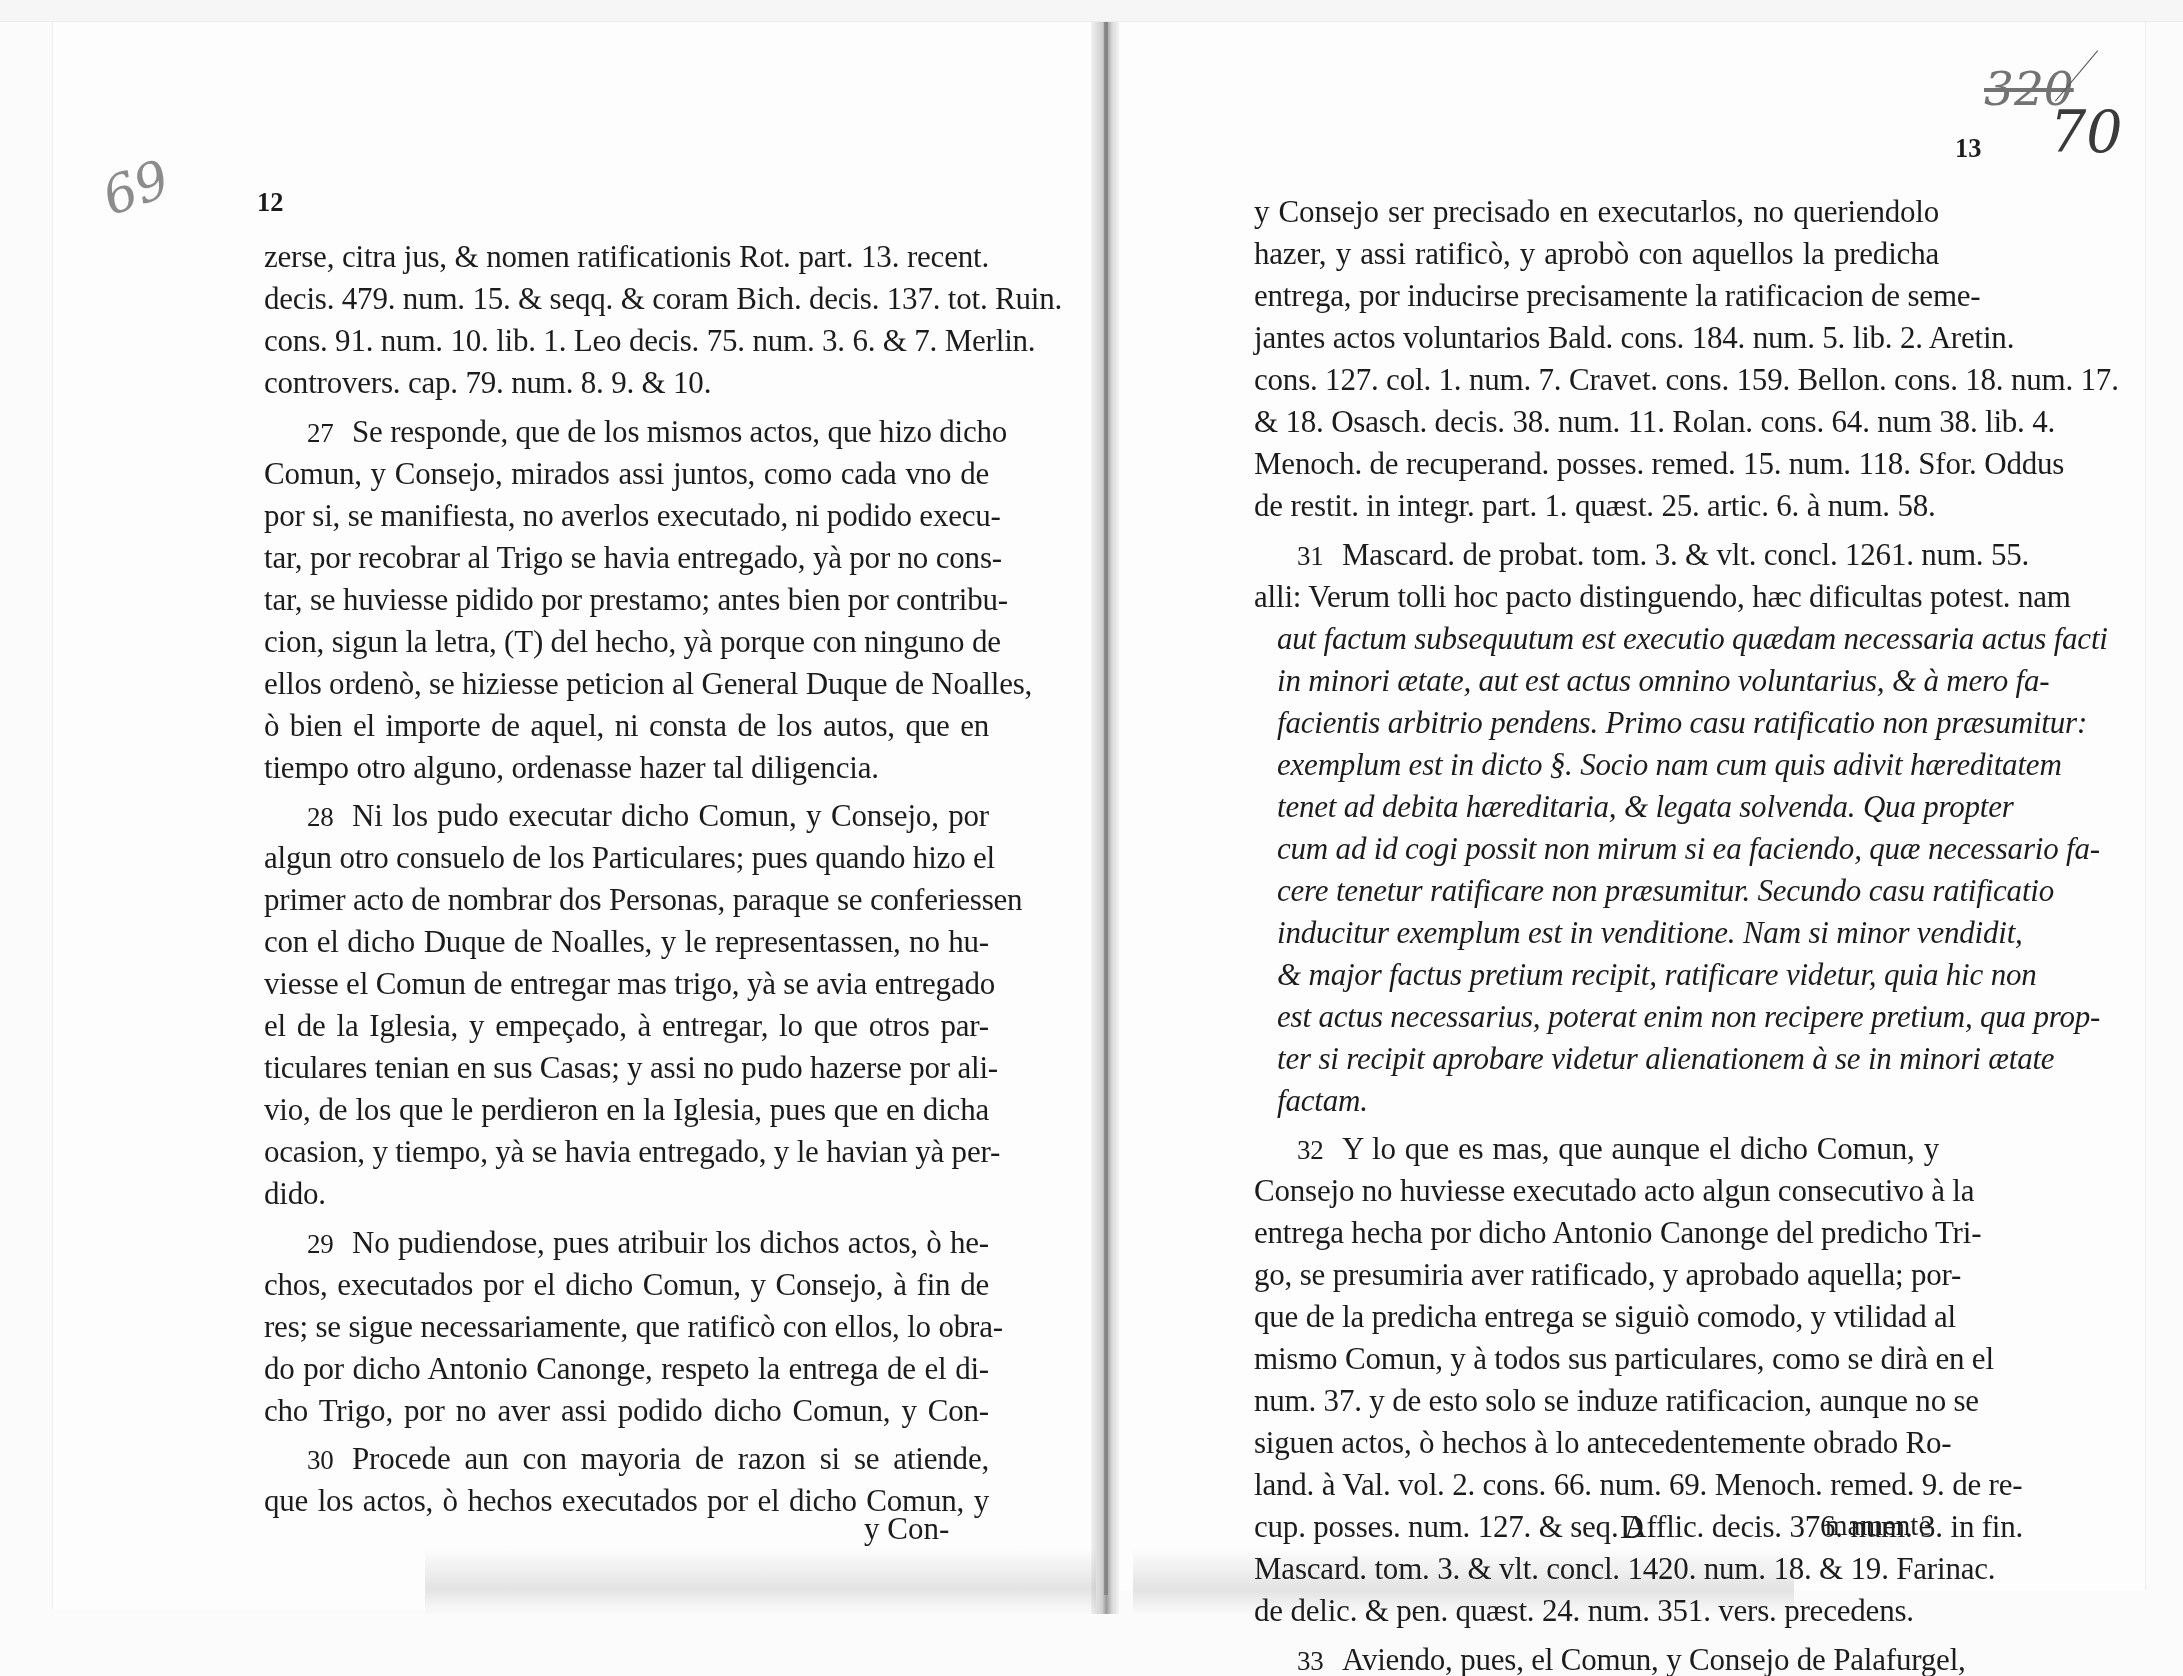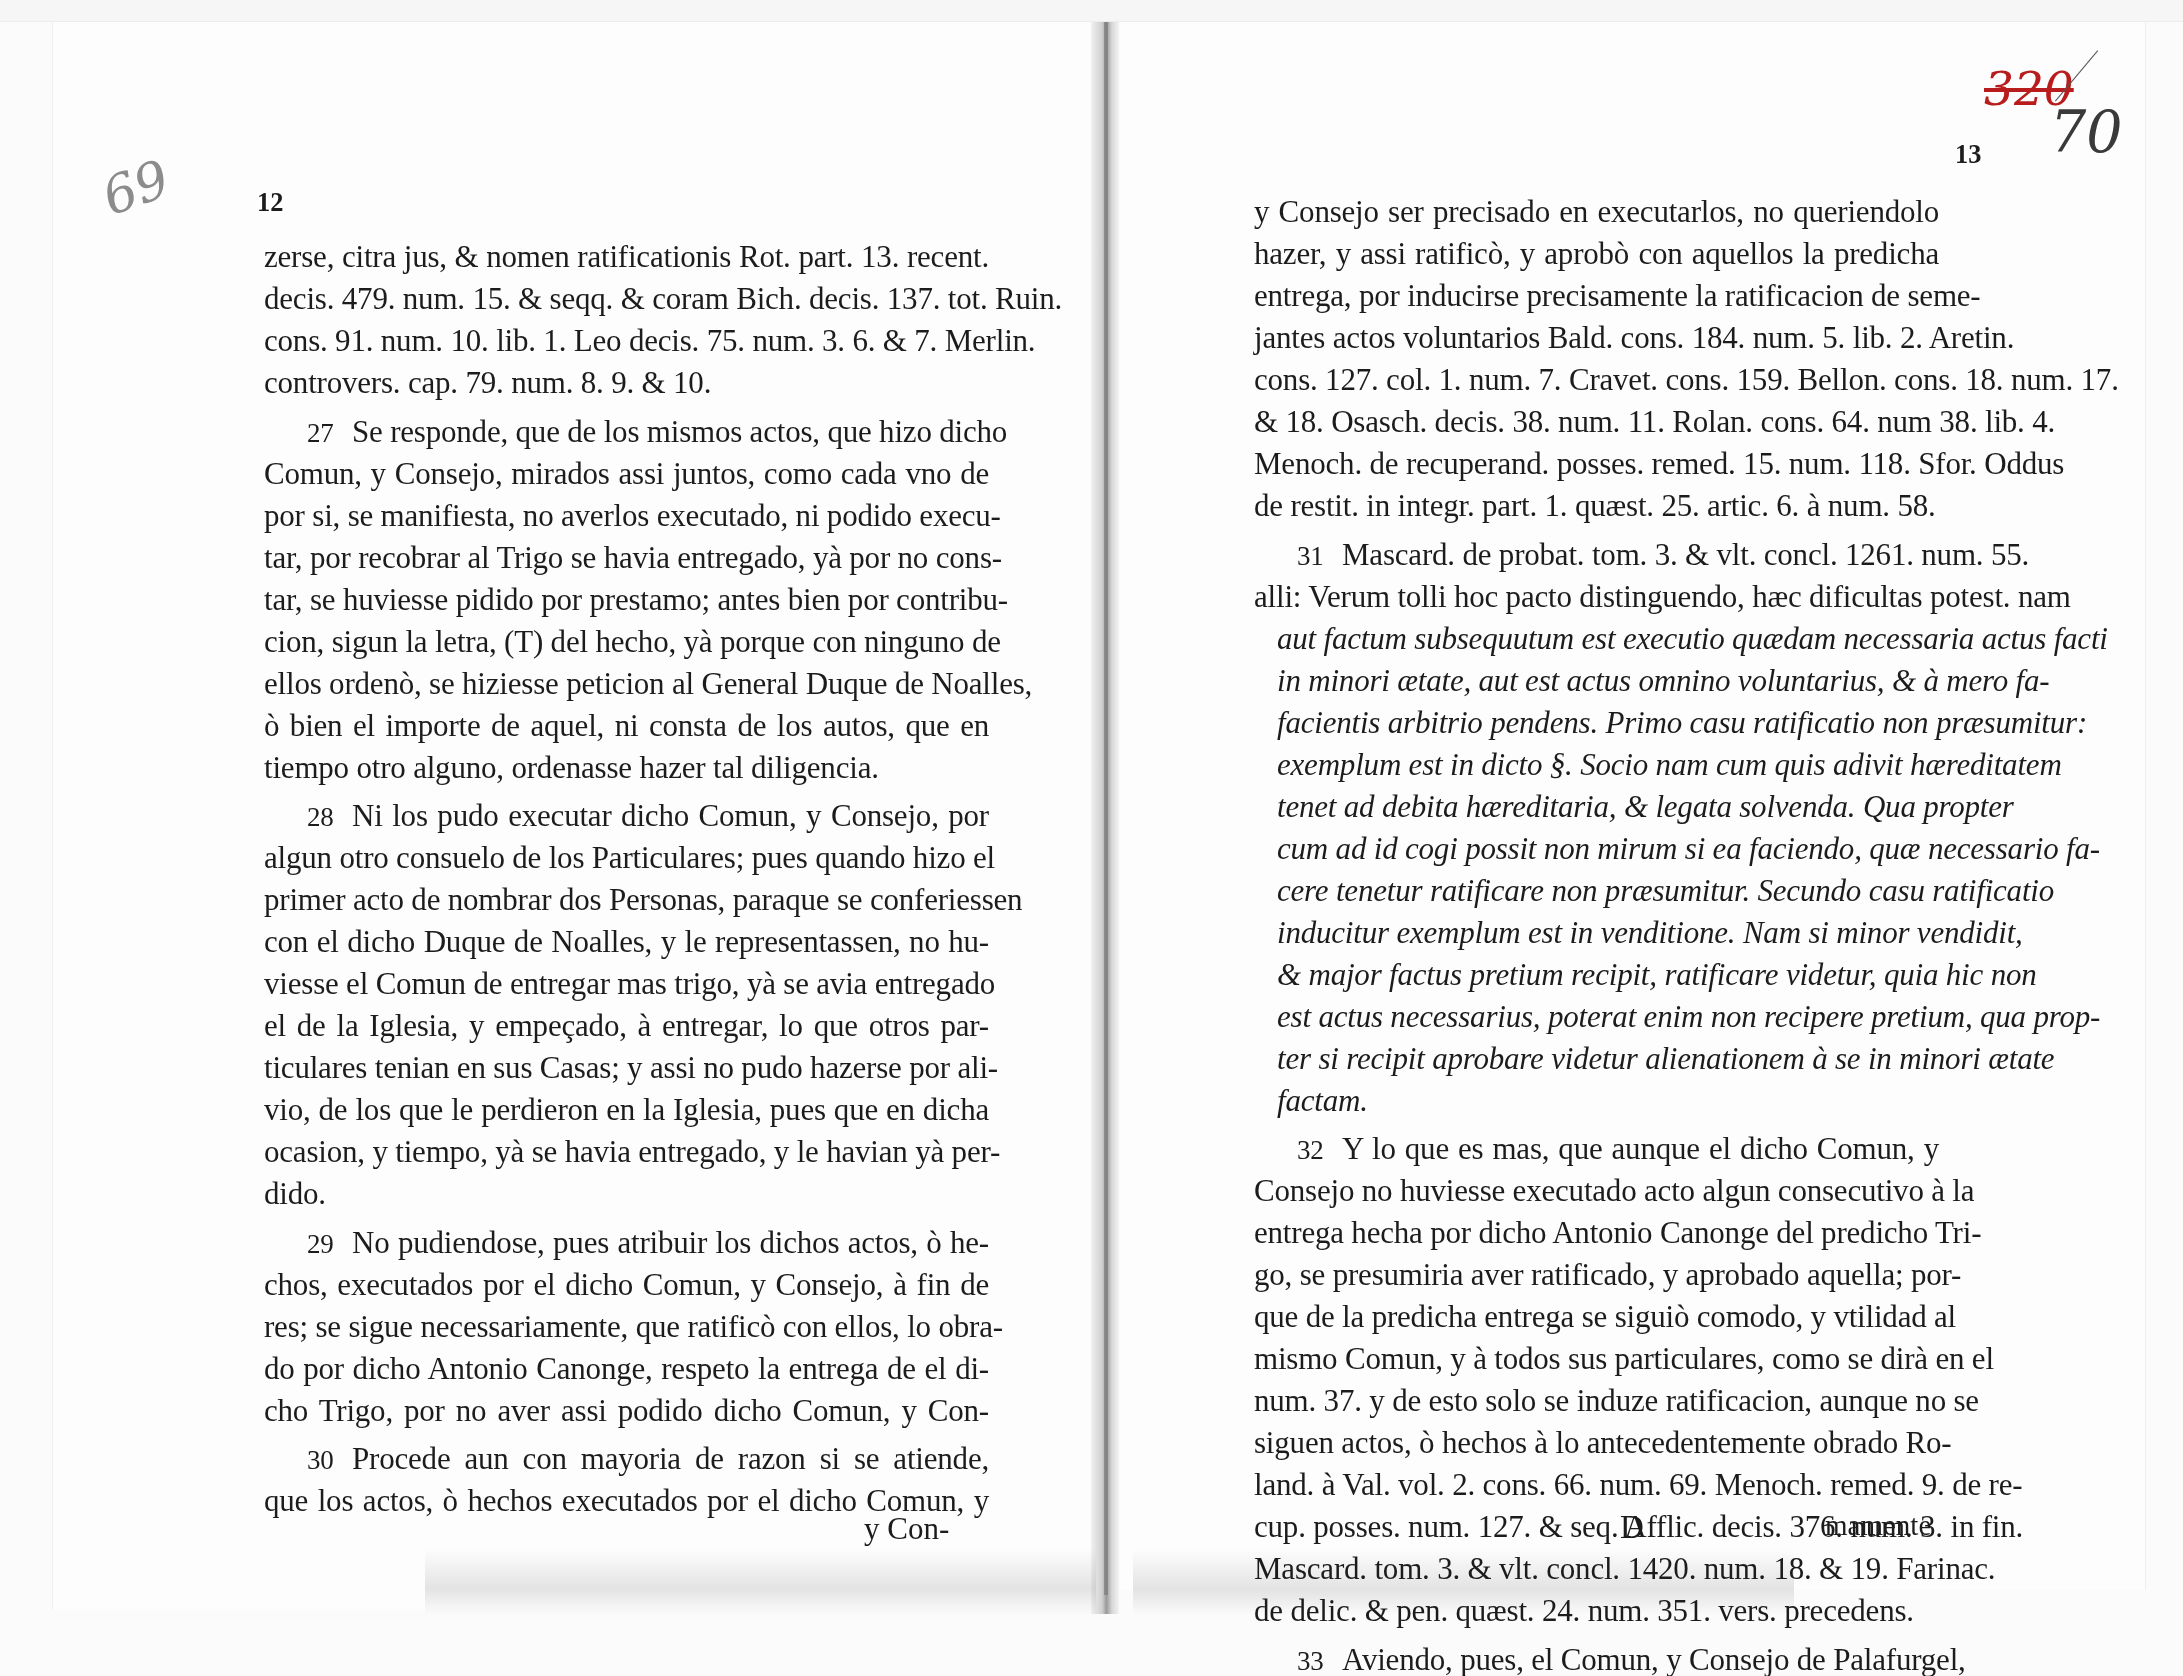--- a/index.html
+++ b/index.html
@@ -24,23 +24,23 @@
   .tb-left { left: 264px; top: 236px; width: 725px; }
   .tb-right { left: 1254px; top: 191px; width: 685px; }
   .line { white-space: nowrap; display: block; text-align: justify; text-align-last: justify; height: 42px; }
   .line.last { text-align-last: left; }
   .line.italic { font-style: italic; margin-left: 23px; }
   .para-num { display: inline-block; width: 45px; padding-left: 43px; font-size: 27px; }
   .gap { height: 6.6px; }
 
   .pagenum { position: absolute; font-size: 26.4px; font-weight: bold; }
   .pn-left { left: 257px; top: 187px; }
-  .pn-right { left: 1955px; top: 139px; }
+  .pn-right { left: 1955px; top: 133px; }
 
-  .hand { position: absolute; font-family: "DejaVu Serif", serif; font-style: italic; color: #b91c1c; }
+  .hand { position: absolute; font-family: "DejaVu Serif", serif; font-style: italic; color: #737373; }
   .hand-69 { left: 102px; top: 156px; font-size: 52px; color: #8c8c8c; transform: rotate(160deg); }
   .hand-320 { left: 1984px; top: 61px; font-size: 47px; text-decoration: line-through; }
   .hand-320-slash { position: absolute; left: 2076px; top: 43px; width: 1.4px; height: 66px; background: #555; transform: rotate(40deg); }
   .hand-70 { left: 2050px; top: 99px; font-size: 57px; color: #3a3a3a; }
 
   .signature { position: absolute; left: 1620px; top: 1509px; font-size: 33px; }
   .catchword { position: absolute; left: 1825px; top: 1509px; font-size: 29px; }
   .catchword-left { position: absolute; left: 864px; top: 1511px; font-size: 31px; }
 </style>
 </head>

